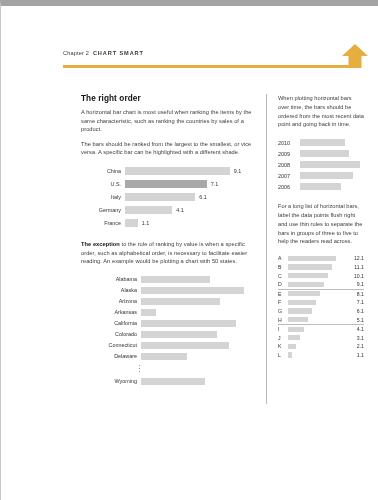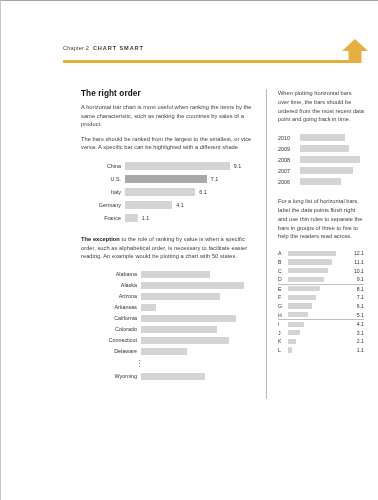--- a/index.html
+++ b/index.html
@@ -16,21 +16,21 @@
     position: relative;
   }
   .page {
     position: absolute;
     left: 0; top: 0;
     width: 378px;
     height: 500px;
     background: #ffffff;
     box-sizing: border-box;
     border-left: 1px solid #c9c9c9;
-    border-top: 1px solid #a3a3a3;
+    border-top: 6px solid #a3a3a3;
   }
 
   
   .header {
     position: absolute;
     left: 62px;
     top: 38px;
     width: 300px;
     height: 34px;
   }

